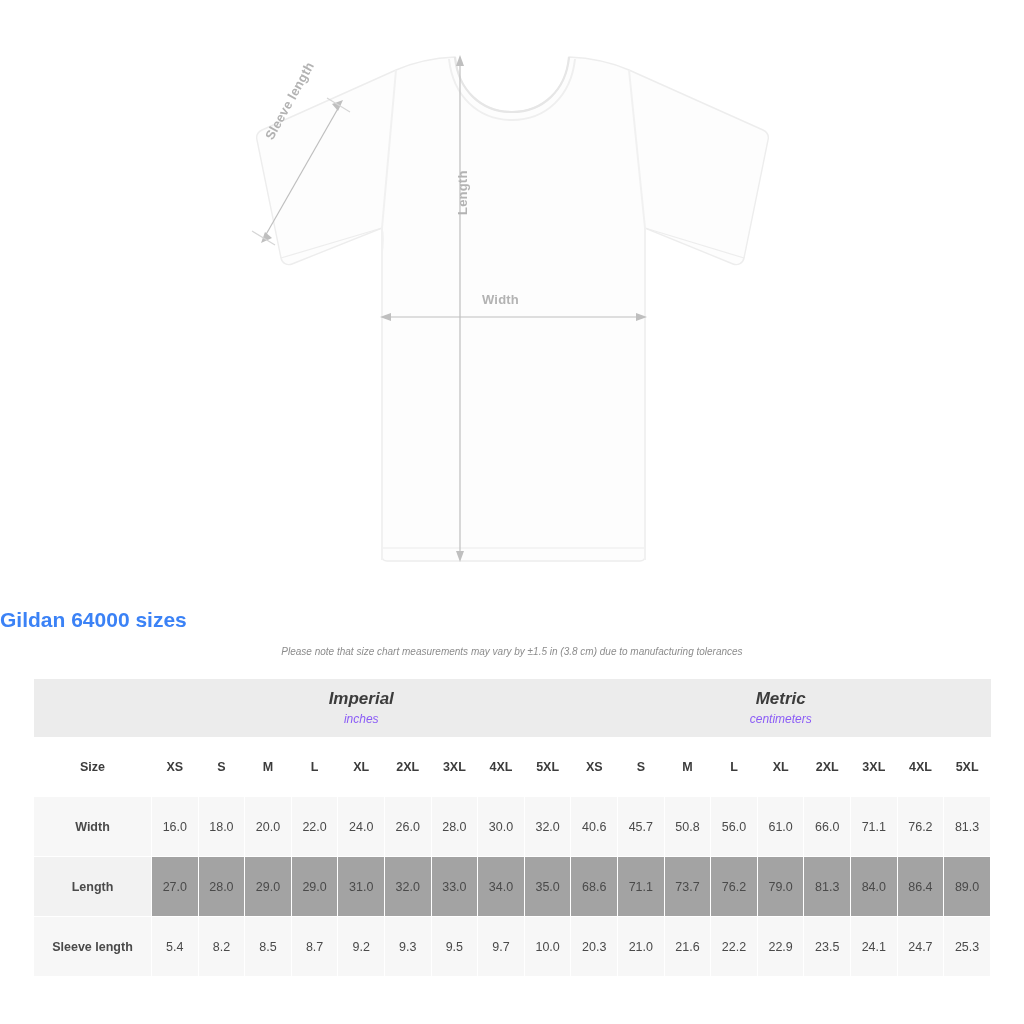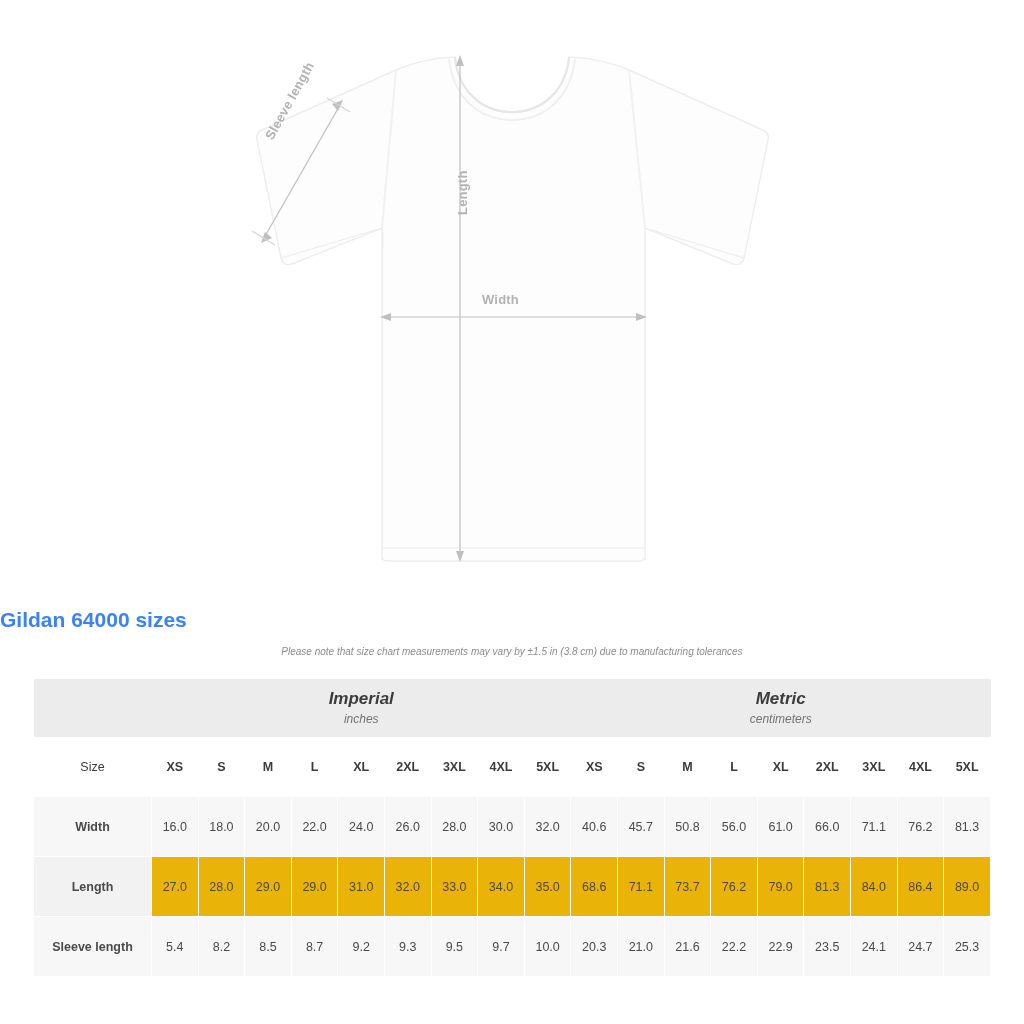--- a/index.html
+++ b/index.html
@@ -100,45 +100,45 @@
   .sys-title {
     font-size: 17px;
     font-style: italic;
     font-weight: bold;
     color: #3c3c3c;
     line-height: 1.35;
   }
   .sys-sub {
     font-size: 12px;
     font-style: italic;
-    color: #737373;
+    color: #8b5cf6;
     line-height: 1.5;
   }
   
   tr.size-row td {
     background: #ffffff;
     font-weight: bold;
     color: #3c3c3c;
     font-size: 12.5px;
     height: 58px;
   }
   tr.size-row td.corner {
     background: #ffffff;
-    font-weight: normal;
+    font-weight: bold;
     text-align: center;
   }
   
   td.rowlabel {
     background: #ececec;
     font-weight: bold;
     color: #3c3c3c;
     font-size: 12.5px;
   }
   tr.alt td.datacell {
-    background: #eab308;
+    background: #a3a3a3;
   }
   tr.alt td.rowlabel {
     background: #f2f2f2;
   }
   col.labelcol { width: 118px; }
   col.datacol  { width: 46.6px; }
 </style>
 </head>
 <body>
 

